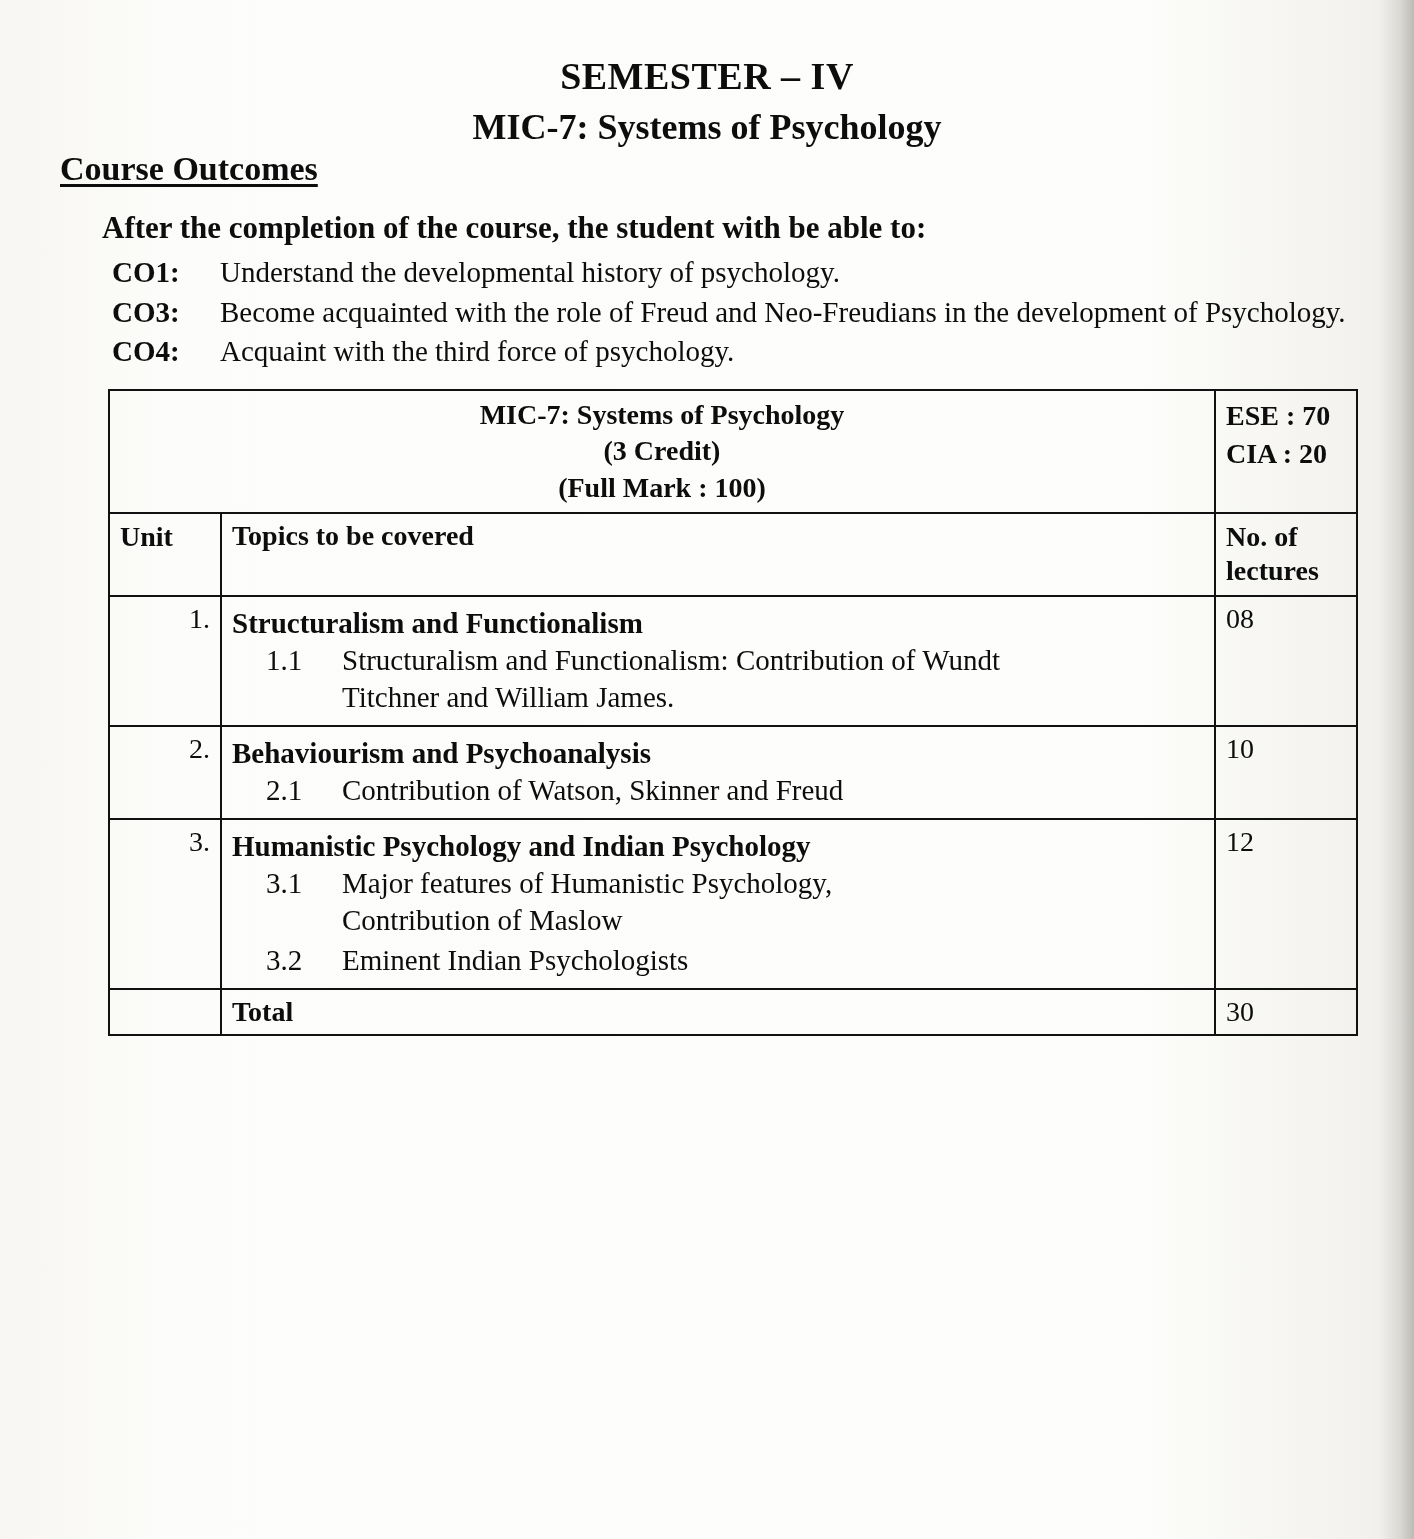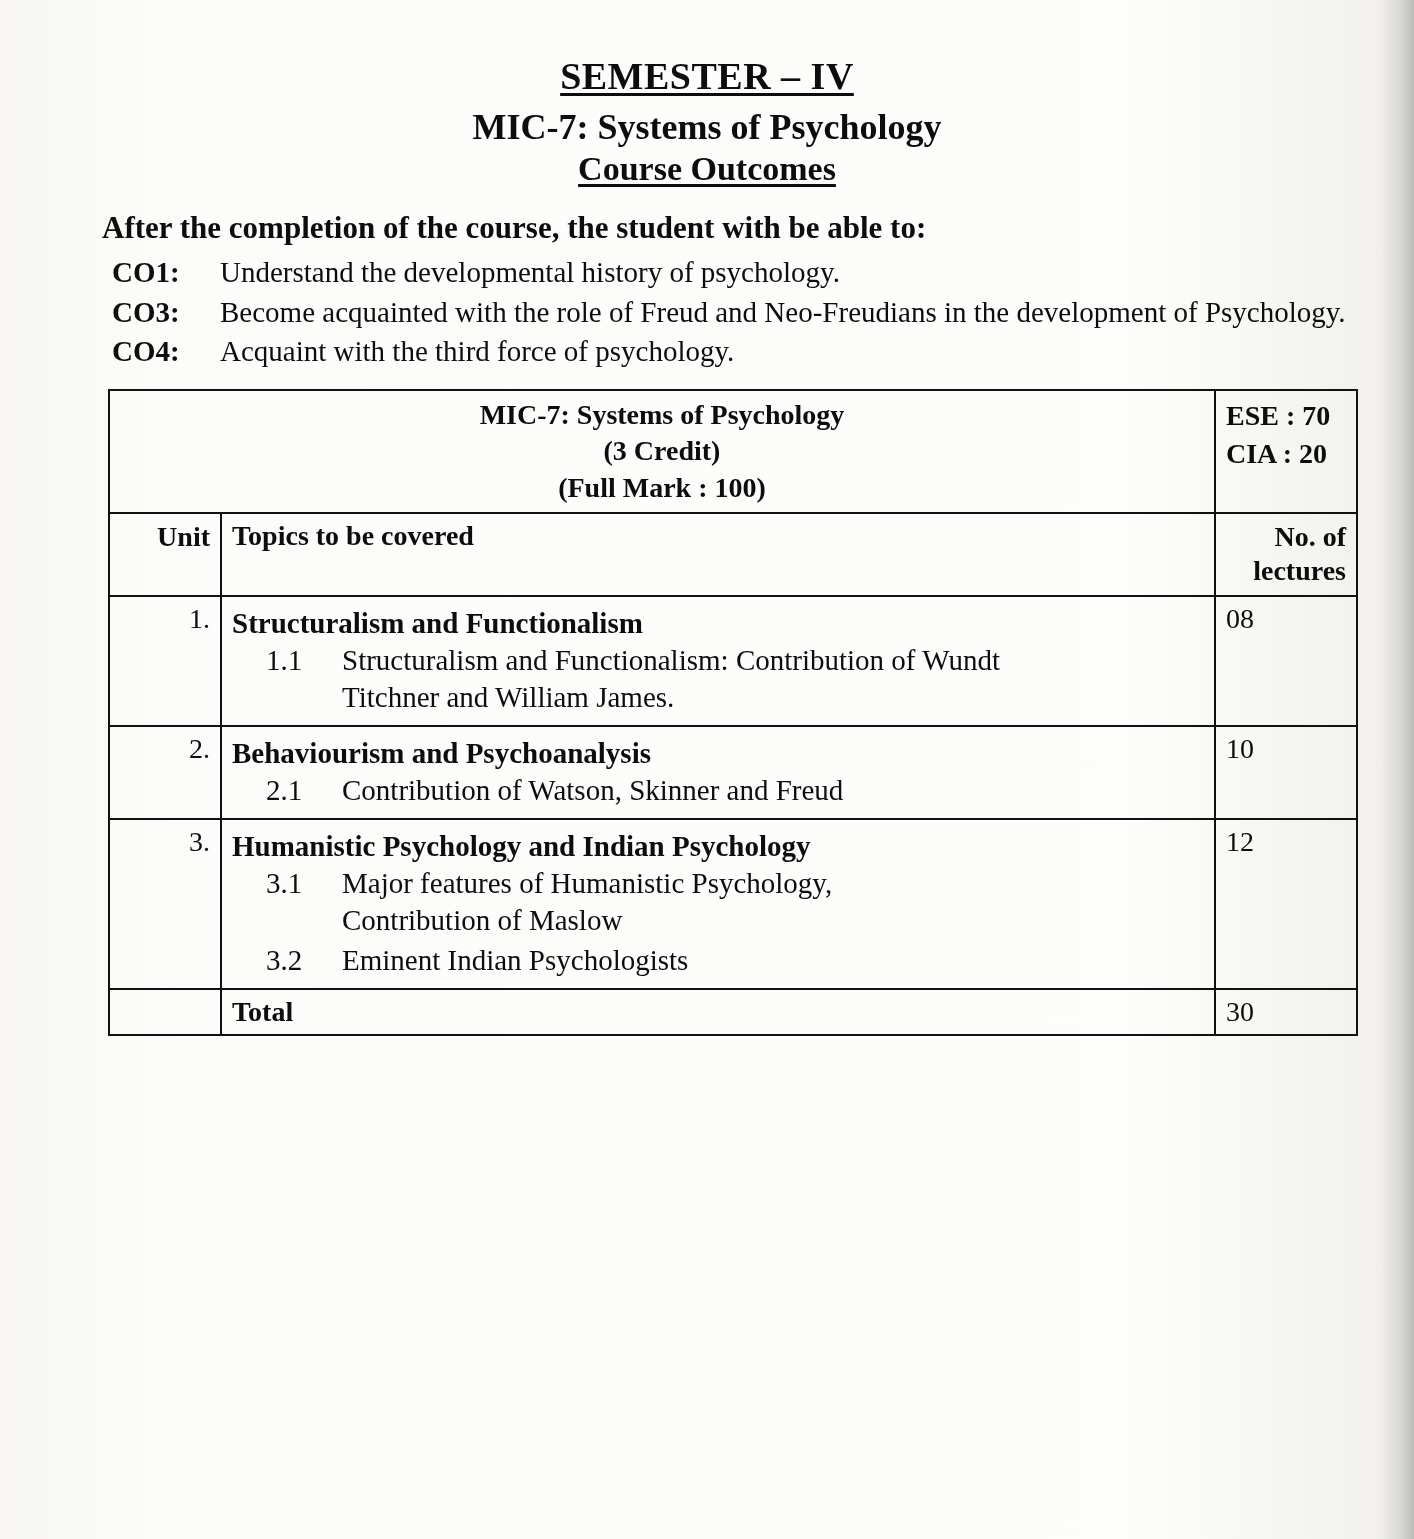--- a/index.html
+++ b/index.html
@@ -36,31 +36,30 @@
     position: relative;
     padding: 40px 60px 0 60px;
   }
 
   h1.sem {
     text-align: center;
     font-size: 38px;
     font-weight: bold;
     letter-spacing: 0.5px;
     margin: 14px 0 8px 0;
-    text-decoration: underline;
     text-underline-offset: 4px;
   }
   .course-title {
     text-align: center;
     font-size: 36px;
     font-weight: bold;
     margin: 6px 0 2px 0;
   }
   .course-outcomes {
-    text-align: center;
+    text-align: left;
     font-size: 34px;
     font-weight: bold;
     margin: 2px 0 22px 0;
     text-decoration: underline;
     text-underline-offset: 4px;
   }
   .intro {
     font-size: 31px;
     font-weight: bold;
     margin: 10px 0 8px 0;
@@ -117,21 +116,21 @@
     text-align: left;
     padding-left: 14px;
     border-radius: 18px;
   }
   .sub-head {
     font-weight: bold;
     font-size: 30px;
     vertical-align: middle;
   }
   .sub-head.center {
-    text-align: right;
+    text-align: left;
     line-height: 1.22;
   }
   .cell-unit {
     text-align: right;
     font-size: 29px;
     padding-top: 14px;
     padding-right: 16px;
   }
   .cell-lect {
     text-align: left;

